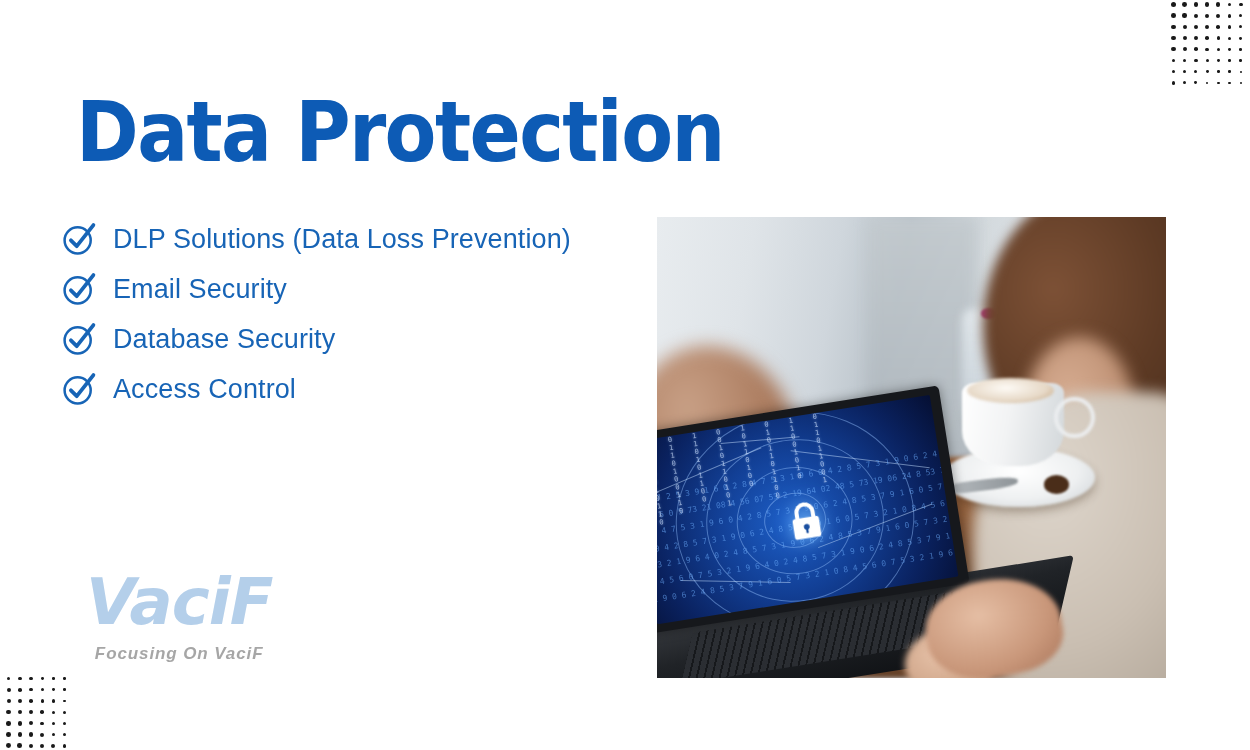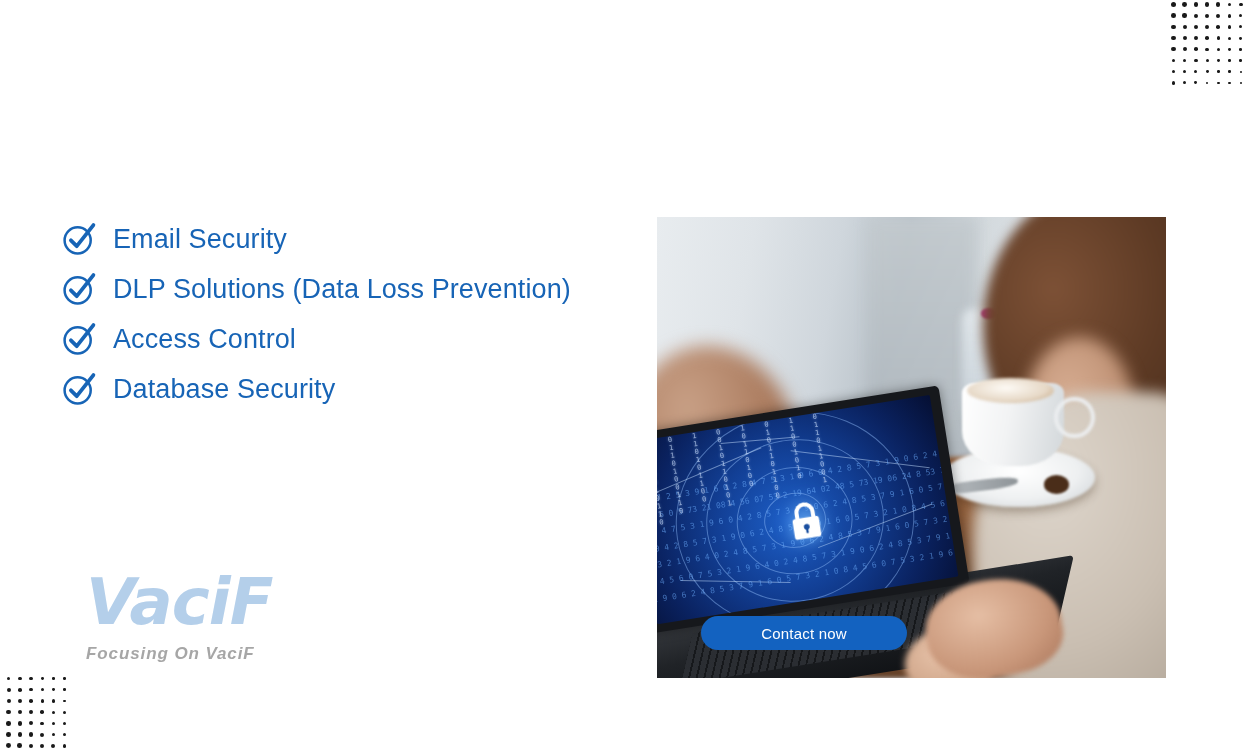--- a/index.html
+++ b/index.html
@@ -69,21 +69,21 @@
   .feature-label {
     font-size: 27px;
     line-height: 32px;
     color: #1764b6;
     letter-spacing: 0.1px;
     white-space: nowrap;
     font-family: "Liberation Sans", sans-serif;
   }
 
   
-  #logo-block { position: absolute; left: 86px; top: 570px; }
+  #logo-block { position: absolute; left: 86px; top: 570px; text-align: center; }
   #logo-wordmark {
     font-size: 64px;
     line-height: 64px;
     font-weight: 700;
     font-style: italic;
     letter-spacing: -1px;
     color: #b4cfea;
     font-family: "DejaVu Sans", sans-serif;
   }
   #logo-tagline {
@@ -432,49 +432,50 @@
       <div class="dot" style="width: 2.23571px; height: 2.23571px; left: 68.5821px; top: 68.5821px;"></div>
       <div class="dot" style="width: 3.35px; height: 3.35px; left: 0.825px; top: 79.225px;"></div>
       <div class="dot" style="width: 3.125px; height: 3.125px; left: 12.1375px; top: 79.3375px;"></div>
       <div class="dot" style="width: 2.9px; height: 2.9px; left: 23.45px; top: 79.45px;"></div>
       <div class="dot" style="width: 2.675px; height: 2.675px; left: 34.7625px; top: 79.5625px;"></div>
       <div class="dot" style="width: 2.45px; height: 2.45px; left: 46.075px; top: 79.675px;"></div>
       <div class="dot" style="width: 2.225px; height: 2.225px; left: 57.3875px; top: 79.7875px;"></div>
       <div class="dot" style="width: 2px; height: 2px; left: 68.7px; top: 79.9px;"></div>
     </div>
 
+  <h1 id="page-title">Data Protection</h1>
 
   <ul id="feature-list">
+    <li class="feature-item">
+      <svg class="check-icon" viewBox="0 0 40 40">
+        <circle cx="18.5" cy="21.5" r="14.5" fill="none" stroke="#1764b6" stroke-width="2.8"></circle>
+        <path d="M11 21.5 L17.5 28 L36 4.5" fill="none" stroke="#1764b6" stroke-width="4.2" stroke-linecap="round" stroke-linejoin="round"></path>
+      </svg>
+      <span class="feature-label">DLP Solutions (Data Loss Prevention)</span>
+    </li>
     <li class="feature-item">
       <svg class="check-icon" viewBox="0 0 40 40">
         <circle cx="18.5" cy="21.5" r="14.5" fill="none" stroke="#1764b6" stroke-width="2.8"></circle>
         <path d="M11 21.5 L17.5 28 L36 4.5" fill="none" stroke="#1764b6" stroke-width="4.2" stroke-linecap="round" stroke-linejoin="round"></path>
       </svg>
       <span class="feature-label">Email Security</span>
     </li>
     <li class="feature-item">
       <svg class="check-icon" viewBox="0 0 40 40">
         <circle cx="18.5" cy="21.5" r="14.5" fill="none" stroke="#1764b6" stroke-width="2.8"></circle>
         <path d="M11 21.5 L17.5 28 L36 4.5" fill="none" stroke="#1764b6" stroke-width="4.2" stroke-linecap="round" stroke-linejoin="round"></path>
       </svg>
-      <span class="feature-label">DLP Solutions (Data Loss Prevention)</span>
+      <span class="feature-label">Database Security</span>
     </li>
     <li class="feature-item">
       <svg class="check-icon" viewBox="0 0 40 40">
         <circle cx="18.5" cy="21.5" r="14.5" fill="none" stroke="#1764b6" stroke-width="2.8"></circle>
         <path d="M11 21.5 L17.5 28 L36 4.5" fill="none" stroke="#1764b6" stroke-width="4.2" stroke-linecap="round" stroke-linejoin="round"></path>
       </svg>
       <span class="feature-label">Access Control</span>
-    </li>
-    <li class="feature-item">
-      <svg class="check-icon" viewBox="0 0 40 40">
-        <circle cx="18.5" cy="21.5" r="14.5" fill="none" stroke="#1764b6" stroke-width="2.8"></circle>
-        <path d="M11 21.5 L17.5 28 L36 4.5" fill="none" stroke="#1764b6" stroke-width="4.2" stroke-linecap="round" stroke-linejoin="round"></path>
-      </svg>
-      <span class="feature-label">Database Security</span>
     </li>
   </ul>
 
   <div id="logo-block">
     <div id="logo-wordmark">VaciF</div>
     <div id="logo-tagline">Focusing On VaciF</div>
   </div>
 
   <div id="hero-photo">
     <div class="ph-layer" id="ph-bg-wall"></div>
@@ -615,21 +616,20 @@
             <circle cx="30" cy="45" r="5" fill="#1a4fa0"></circle>
             <rect x="28" y="45" width="4" height="11" fill="#1a4fa0"></rect>
           </svg>
         </div>
       </div>
       <div id="ph-hand2"></div>
       <div id="ph-hand"></div>
     </div>
   </div>
 
-  <button id="contact-now-button">Contact now</button>
 
 
   <div class="dot-grid" id="dots-bottom-left">
       <div class="dot" style="width: 3.66px; height: 3.66px; left: 0.77px; top: 0.77px;"></div>
       <div class="dot" style="width: 3.408px; height: 3.408px; left: 12.096px; top: 0.896px;"></div>
       <div class="dot" style="width: 3.156px; height: 3.156px; left: 23.422px; top: 1.022px;"></div>
       <div class="dot" style="width: 2.904px; height: 2.904px; left: 34.748px; top: 1.148px;"></div>
       <div class="dot" style="width: 2.652px; height: 2.652px; left: 46.074px; top: 1.274px;"></div>
       <div class="dot" style="width: 2.4px; height: 2.4px; left: 57.4px; top: 1.4px;"></div>
       <div class="dot" style="width: 3.88px; height: 3.88px; left: 0.66px; top: 11.86px;"></div>

